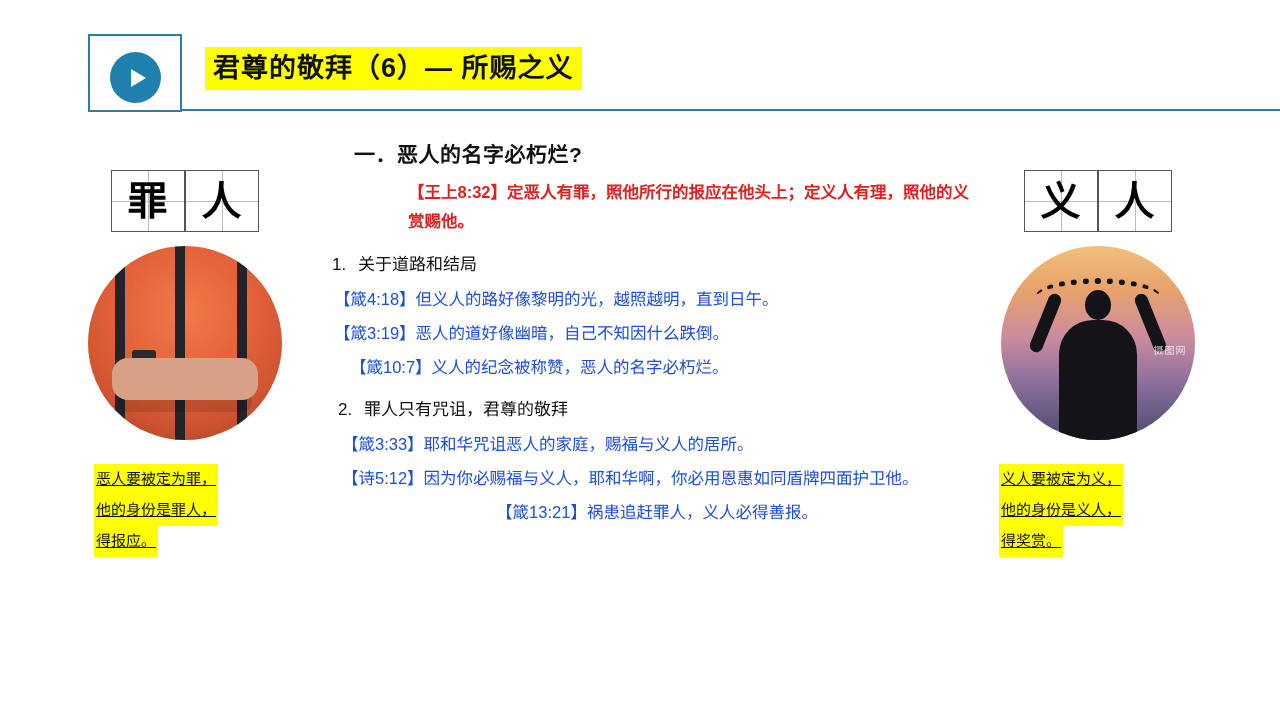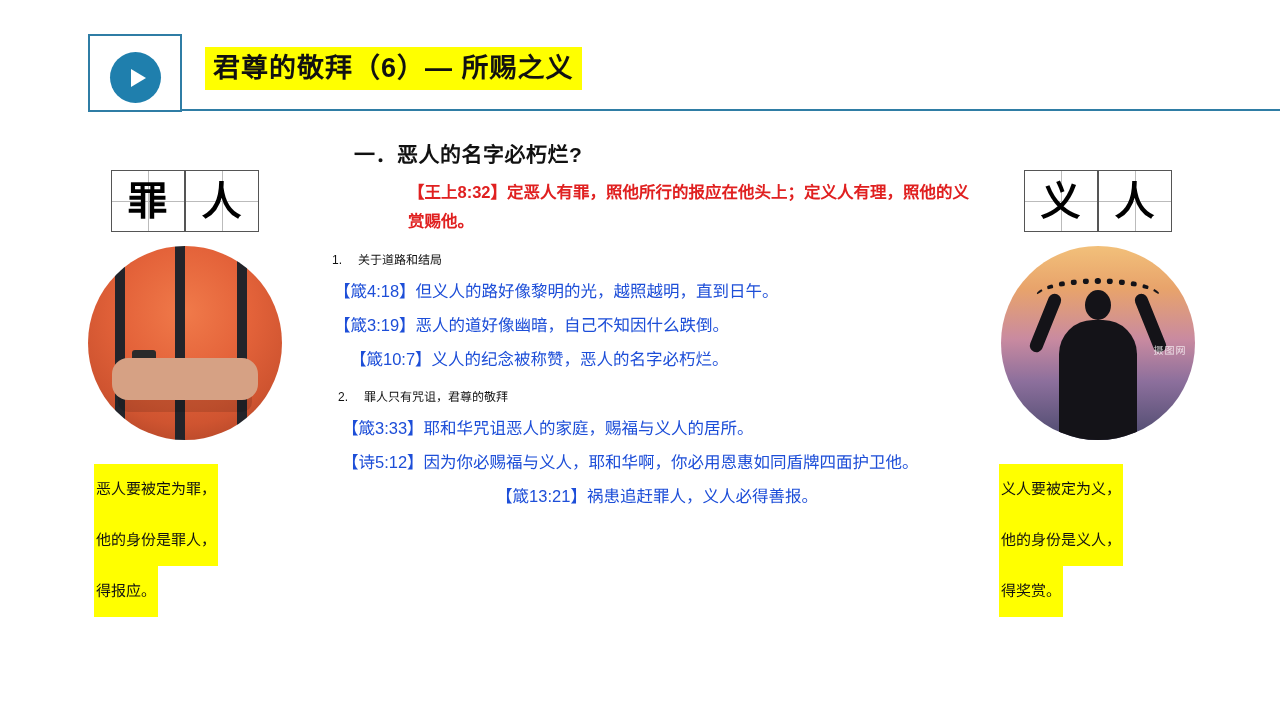--- a/index.html
+++ b/index.html
@@ -215,21 +215,22 @@
   .hl-note {
     margin-top: 24px;
     font-size: 15px;
     line-height: 27px;
     font-family: "DejaVu Serif", "Liberation Serif", serif;
     color: #111;
   }
   .hl-note div {
     display: inline-block;
     background: #ffff00;
-    padding: 12px 2px;
+    padding: 2px 2px;
+    text-decoration: underline;
   }
   #left-note { padding-left: 22px; }
   #right-note { padding-left: 14px; }
 
   
   #right-col {
     position: absolute;
     left: 985px;
     top: 170px;
     width: 225px;
@@ -256,21 +257,21 @@
     margin: 0 0 6px 0;
   }
   #lead-verse {
     color: #e02020;
     font-size: 16.5px;
     line-height: 29px;
     margin: 0 0 14px 86px;
     font-weight: bold;
   }
   .point {
-    font-size: 12px;
+    font-size: 17px;
     color: #111;
     margin: 14px 0 10px 10px;
     font-weight: normal;
   }
   .point .num { display: inline-block; width: 26px; }
   #point-2 { margin-left: 16px; }
   #v1 { margin-left: 12px; }
   #v2 { margin-left: 12px; }
   #v3 { margin-left: 28px; }
   #v4 { margin-left: 20px; }

